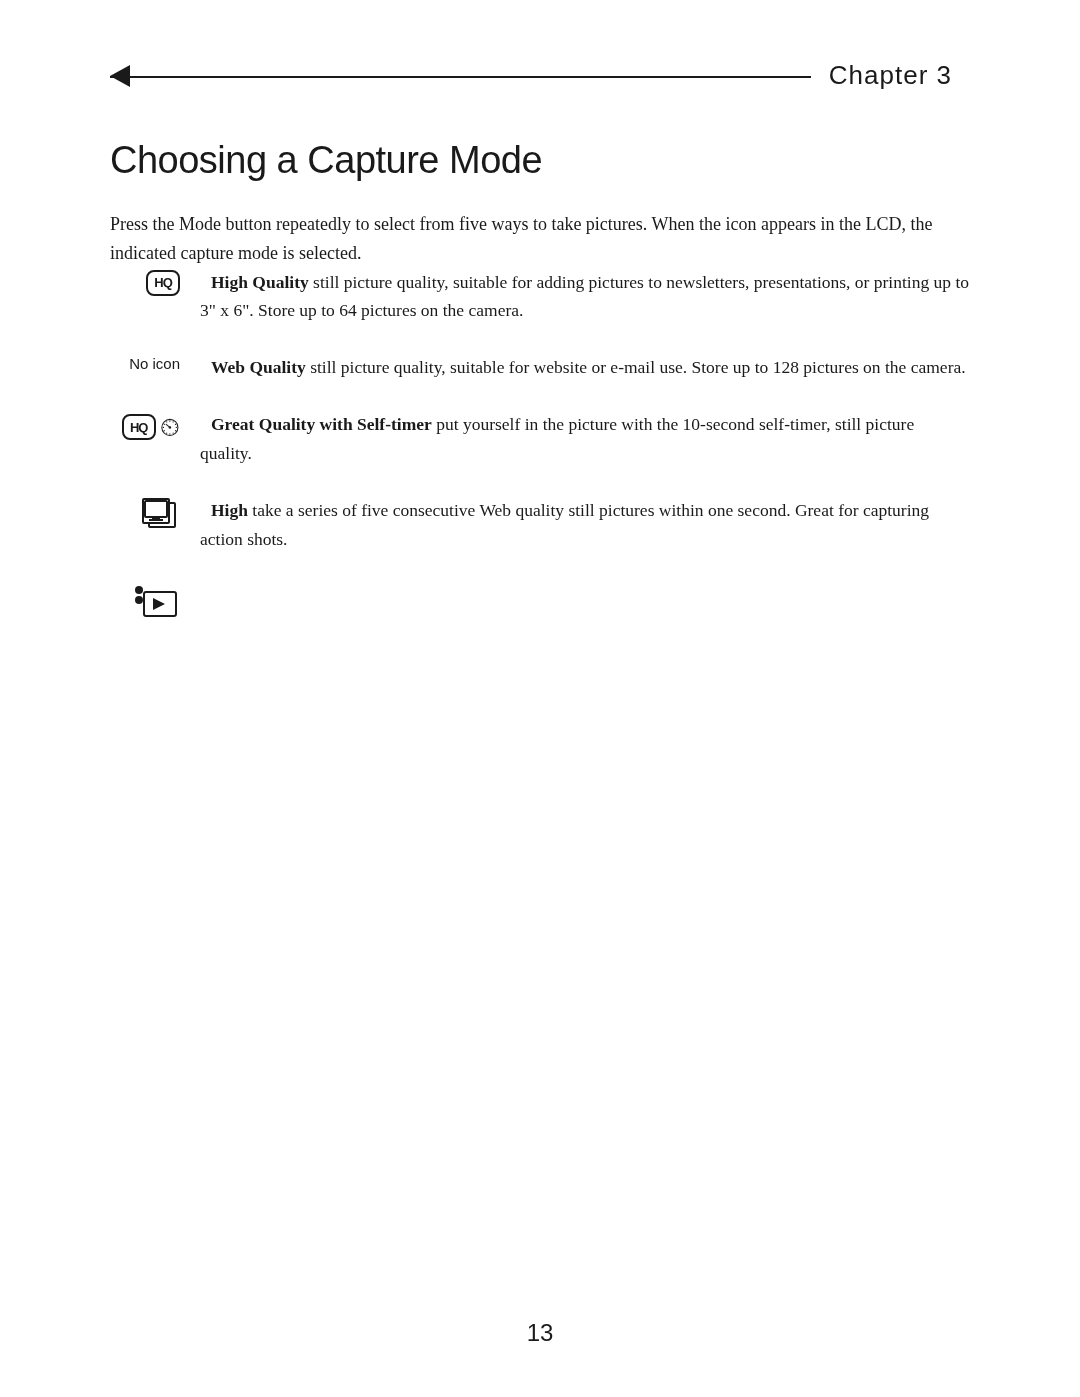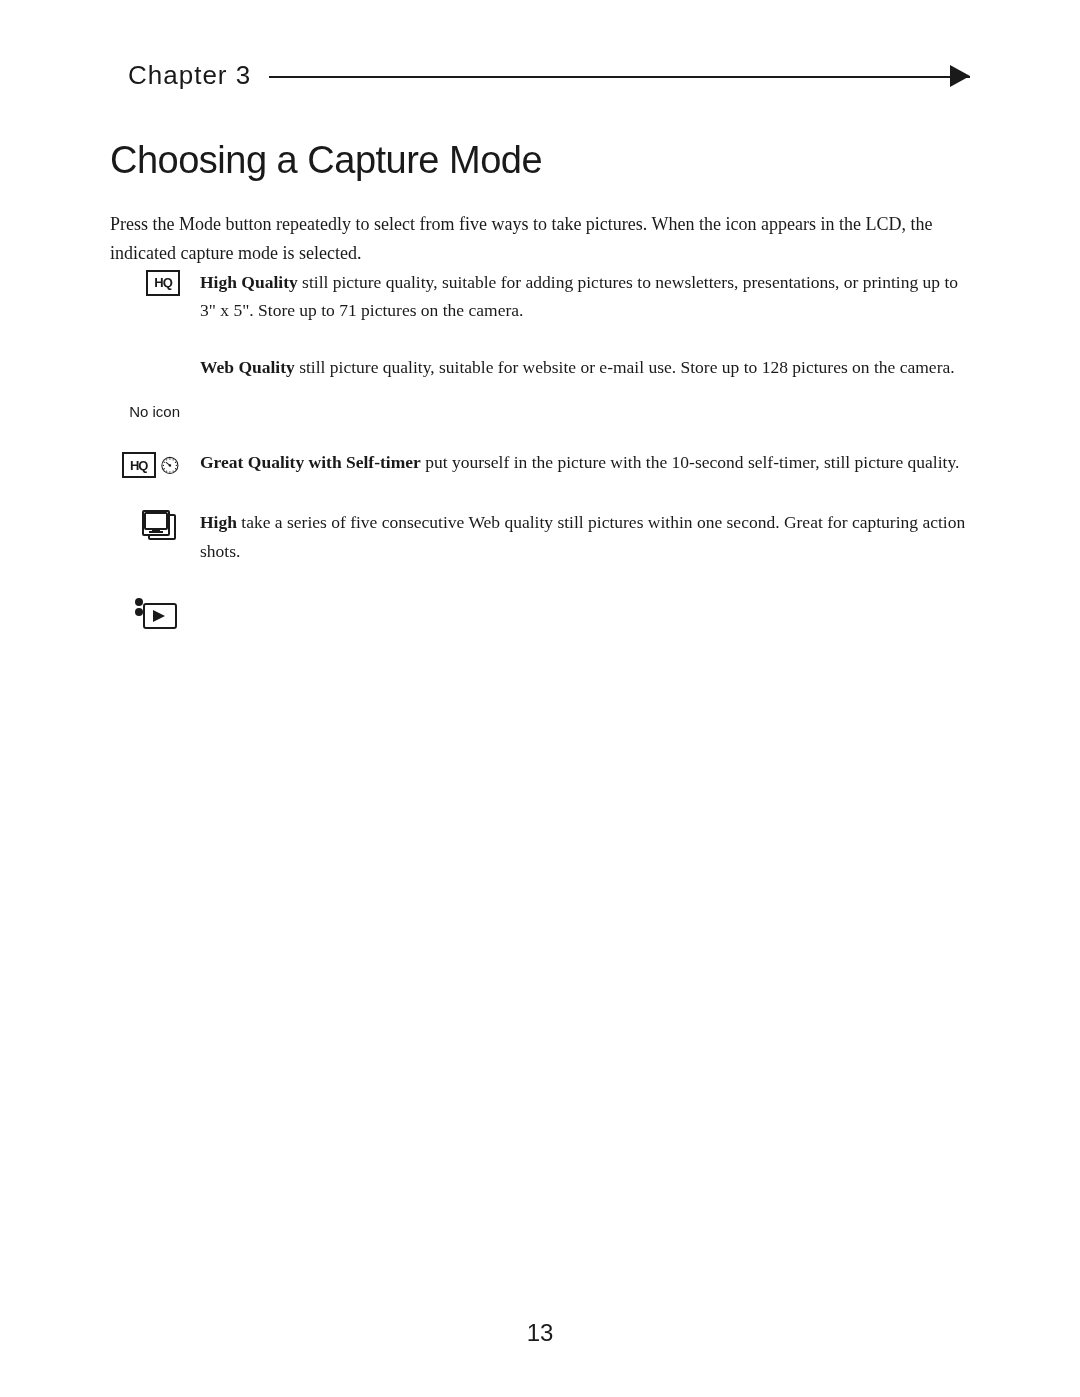--- a/index.html
+++ b/index.html
@@ -18,21 +18,21 @@
       width: 860px;
       min-height: 1397px;
       padding: 60px 0 80px 0;
       position: relative;
     }
 
     
     .chapter-header {
       display: flex;
       align-items: center;
-      justify-content: flex-start;
+      justify-content: flex-end;
       margin-bottom: 48px;
       position: relative;
     }
 
     .chapter-title {
       font-family: Arial, sans-serif;
       font-size: 26px;
       font-weight: normal;
       letter-spacing: 1px;
       z-index: 1;
@@ -110,29 +110,30 @@
       flex-shrink: 0;
     }
 
     .item-text {
       font-size: 17.5px;
       line-height: 1.65;
     }
 
     .item-text strong {
       font-weight: bold;
+      margin-left: 11px;
     }
 
     
     .hq-icon {
       display: inline-flex;
       align-items: center;
       justify-content: center;
       border: 2px solid #1a1a1a;
-      border-radius: 0;
+      border-radius: 8px;
       width: 34px;
       height: 26px;
       font-family: Arial, sans-serif;
       font-size: 13px;
       font-weight: bold;
       letter-spacing: -1px;
     }
 
     
     .hq-selftimer {
@@ -175,21 +176,20 @@
       border-radius: 2px;
       background: #fff;
     }
 
     
     .no-icon-text {
       font-size: 15px;
       font-family: Arial, sans-serif;
       color: #1a1a1a;
       white-space: nowrap;
-      margin-top: 48px;
     }
 
     
     .page-number {
       position: absolute;
       bottom: 50px;
       left: 50%;
       transform: translateX(-50%);
       font-size: 24px;
       font-family: Arial, sans-serif;
@@ -212,21 +212,21 @@
   <p class="intro-para">Press the Mode button repeatedly to select from five ways to take pictures. When the icon appears in the LCD, the indicated capture mode is selected.</p>
 
   <div class="items-list">
 
     <div class="item-row">
       <div class="item-icon">
         <span class="hq-icon">HQ</span>
       </div>
       <div class="item-text">
         <strong>High Quality</strong>
-        <span>    still picture quality, suitable for adding pictures to newsletters, presentations, or printing up to 3" x 5". Store up to 71 pictures on the camera.</span>
+        <span>    still picture quality, suitable for adding pictures to newsletters, presentations, or printing up to 3" x 6". Store up to 64 pictures on the camera.</span>
       </div>
     </div>
 
     <div class="item-row">
       <div class="item-icon">
         <span class="no-icon-text">No icon</span>
       </div>
       <div class="item-text">
         <strong>Web Quality</strong>
         <span>    still picture quality, suitable for website or e-mail use. Store up to 128 pictures on the camera.</span>

